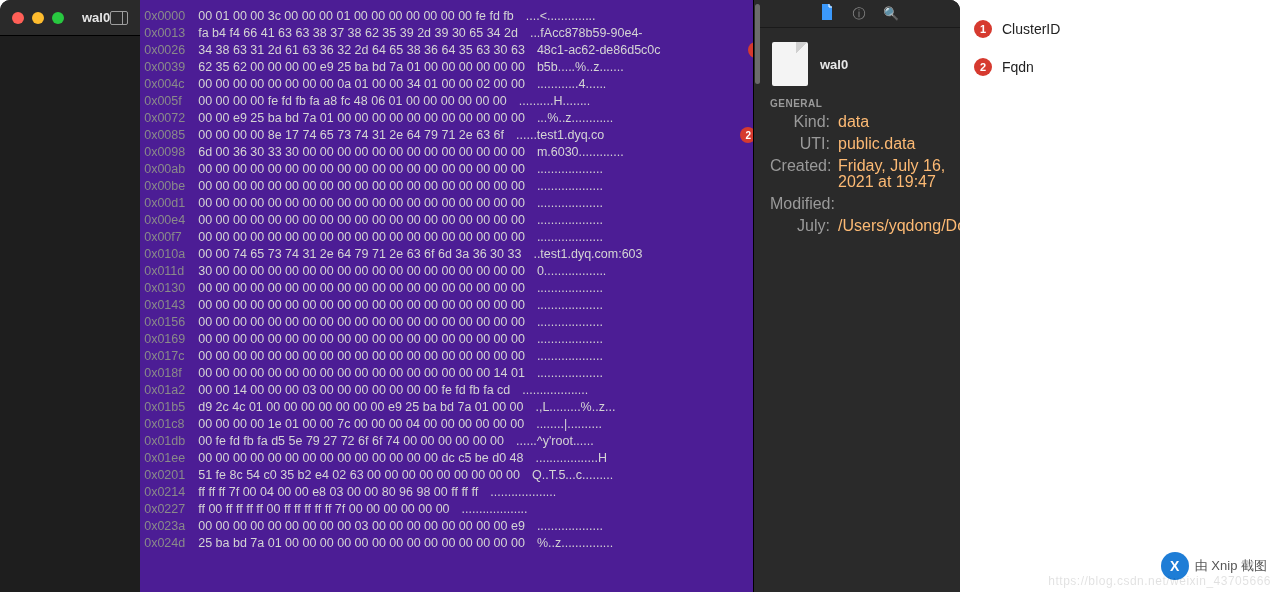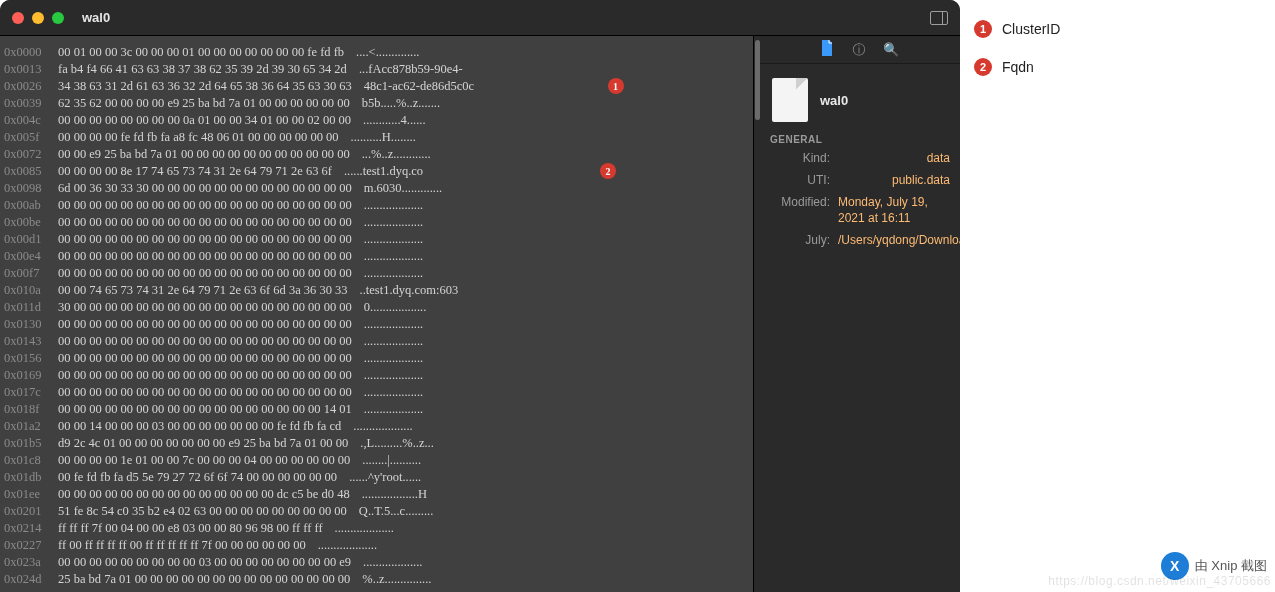--- a/index.html
+++ b/index.html
@@ -10,21 +10,20 @@
     background: #fff;
     display: flex;
     overflow: hidden;
     position: relative;
   }
   .app-window {
     width: 960px;
     height: 592px;
     background: #1e1e1e;
     display: flex;
-    flex-direction: column;
     border-radius: 10px 10px 0 0;
     overflow: hidden;
     position: relative;
   }
   .titlebar {
     height: 36px;
     background: #2a2a2a;
     display: flex;
     align-items: center;
     padding: 0 12px;
@@ -40,23 +39,23 @@
   .dot.red { background:#ff5f57; }
   .dot.yellow { background:#febc2e; }
   .dot.green { background:#28c840; }
   .title { color:#e5e5e5; font-weight:600; font-size:13px; }
   .tb-right { margin-left:auto; display:flex; gap:14px; color:#9e9e9e; }
   .icon-box { width:18px; height:14px; border:1.2px solid #9e9e9e; border-radius:2px; position:relative; }
   .icon-box::after { content:""; position:absolute; right:4px; top:0; bottom:0; width:1px; background:#9e9e9e; }
   .content-row { flex:1; display:flex; overflow:hidden; }
   .hex-pane {
     flex: 1;
-    background:#404040;
+    background:#4c1d95;
     color:#d4d4d4;
-    font-family: Liberation Serif, serif;
+    font-family: Liberation Sans, sans-serif;
     font-size:12.5px;
     line-height:17px;
     padding: 8px 4px 8px 4px;
     overflow:hidden;
     position:relative;
     white-space: pre;
     letter-spacing:0;
   }
   .hex-row { display:flex; }
   .addr { color:#8a8a8a; width:54px; flex:0 0 auto; }
@@ -92,21 +91,21 @@
   }
   .file-thumb::before {
     content:""; position:absolute; top:0; right:0; width:12px; height:12px;
     background:linear-gradient(135deg,#d0d0d0 0 50%, transparent 50%);
   }
   .file-name { font-size:13px; font-weight:600; color:#e8e8e8; }
   .section-head {
     padding:2px 10px; font-size:10px; letter-spacing:0.5px; text-transform:uppercase;
     color:#9a9a9a; font-weight:700;
   }
-  .kv { display:flex; padding:3px 10px; font-size:12px; line-height:16px;justify-content:space-between; }
+  .kv { display:flex; padding:3px 10px; font-size:16px; line-height:16px; }
   .kv .k { width:60px; text-align:right; color:#9a9a9a; flex:0 0 auto; margin-right:8px; }
   .kv .v { color:#fdba74; word-wrap:break-word; }
   
   .annotations {
     flex:1;
     padding:20px 14px;
   }
   .anno { display:flex; align-items:center; gap:10px; margin-bottom:20px; font-size:14px; color:#222; }
   .anno-badge {
     width:18px; height:18px; border-radius:50%; background:#d63a2f; color:#fff;
@@ -171,22 +170,25 @@
       <div id="kv-list">
           <div class="kv">
             <div class="k">Kind:</div>
             <div class="v">data</div>
           </div>
           <div class="kv">
             <div class="k">UTI:</div>
             <div class="v">public.data</div>
           </div>
           <div class="kv">
+            <div class="k">Created:</div>
+            <div class="v">Friday, July 16, 2021 at 19:47</div>
+          </div>
+          <div class="kv">
             <div class="k">Modified:</div>
-            <div class="v">Monday, July 19, 2021 at 16:11</div>
           </div>
           <div class="kv">
             <div class="k">July:</div>
             <div class="v">/Users/yqdong/Downloads/shareforvmware/wal0</div>
           </div>
         </div>
     </div>
   </div>
 </div>
 

